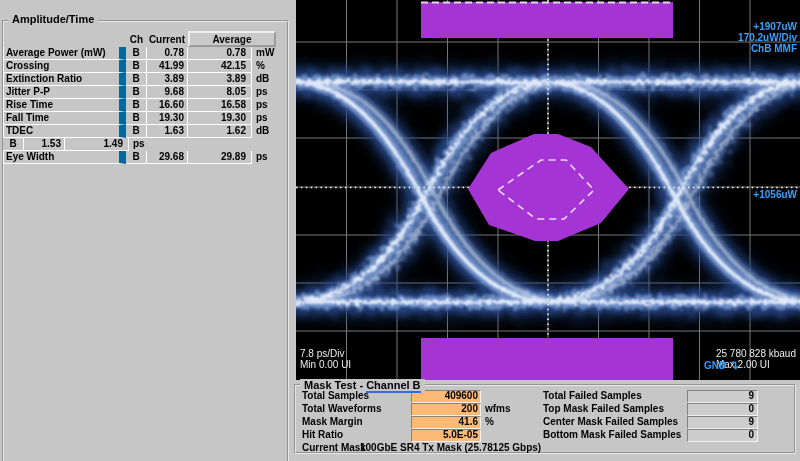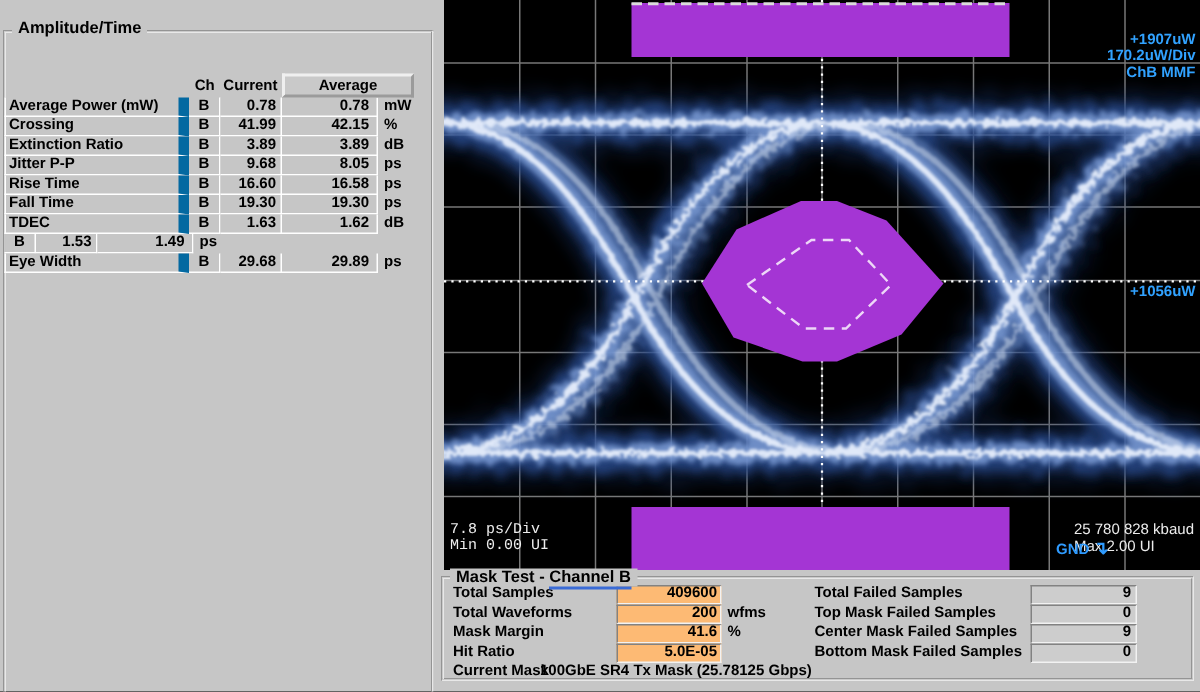--- a/index.html
+++ b/index.html
@@ -17,21 +17,21 @@
     position:absolute;
     font-size:11px; font-weight:bold; color:#000;
     background:#c6c6c6; padding:0 4px; white-space:nowrap; z-index:3;
   }
 
   
   .left-panel { position:absolute; left:0; top:12px; width:292px; height:461px; }
   .lp-box { left:2px; top:8px; width:283px; height:447px; }
   .lp-title { left:8px; top:1px; }
   .mt { position:absolute; left:3px; top:20px; width:288px; }
-  .mt-header { position:relative; display:flex; height:15px; font-size:10px; font-weight:bold;margin-top:18px; }
+  .mt-header { position:relative; display:flex; height:15px; font-size:10px; font-weight:bold; }
   .h-label { width:123px; }
   .h-ch    { width:21px; text-align:center; line-height:15px; }
   .h-cur   { width:41px; text-align:right; padding-right:3px; line-height:15px; box-sizing:border-box; }
   .h-avg   { width:64px; position:relative; }
   .avg-btn {
     position:absolute; left:0; top:-1px; width:88px; height:16px;
     background:#c9c9c9; border:2px outset #efefef;
     font-family:"Liberation Sans",sans-serif; font-size:10px; font-weight:bold;
     padding:0; line-height:11px; color:#000;
   }
@@ -44,21 +44,21 @@
   .c-avg   { width:64px; text-align:right; padding-right:5px; border-right:1px solid #fff; }
   .c-unit  { width:34px; padding-left:4px; border-bottom:none !important; }
 
   
   .eye { position:absolute; left:296px; top:0; width:504px; height:380px; background:#000; }
   .eye-txt { position:absolute; font-size:10px; line-height:11px; white-space:nowrap; }
   .blue { color:#31a2ff; font-weight:bold; }
   .white { color:#ececec; }
   .tr-block { right:3px; top:1px; text-align:right;margin-top:20px; }
   .mid-marker { right:3px; top:189px; }
-  .bl-block { left:4px; top:348px;font-family:Liberation Mono, monospace; }
+  .bl-block { left:4px; top:348px; }
   .br-block { right:4px; top:348px; }
   .gnd-block { left:408px; top:360px; font-weight:bold; color:#2f9bff; font-size:10px; }
   .gnd-arrow { font-size:12px; }
 
   
   .mask-panel { position:absolute; left:292px; top:380px; width:508px; height:104px;text-decoration:underline; }
   .mp-box { left:2px; top:4px; width:498px; height:66px; }
   .mp-title { left:8px; top:-1px; }
   .chan-b { border-bottom:2px solid #3a6bd6; padding-bottom:0px; }
   .mp-row { position:absolute; left:0; width:100%; height:12px; font-size:10px; font-weight:bold; }

